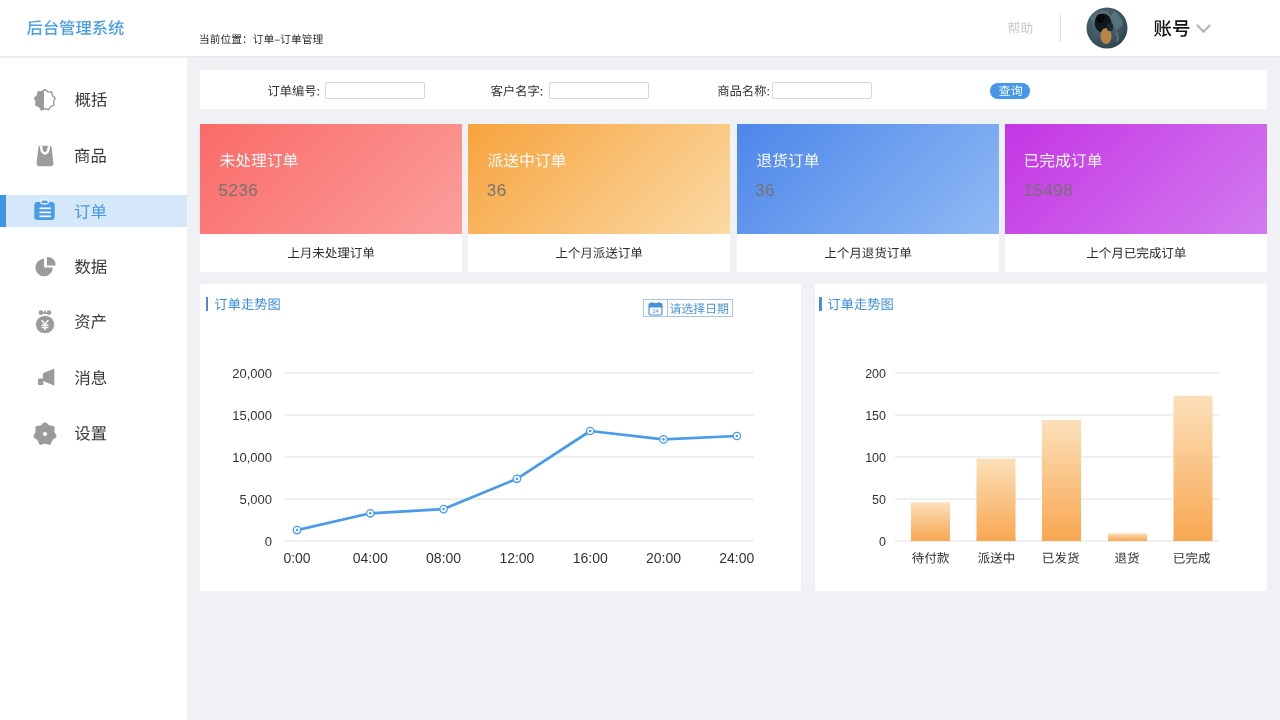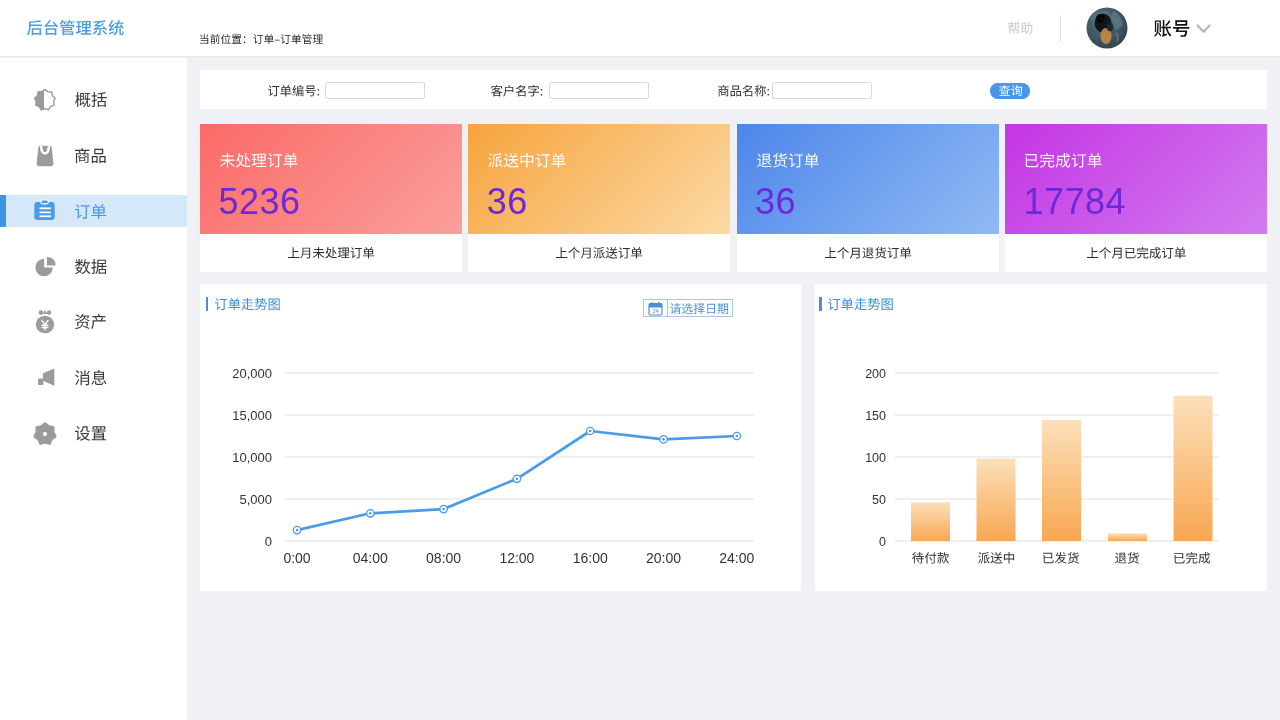--- a/index.html
+++ b/index.html
@@ -6,21 +6,21 @@
 .t{position:absolute;display:block}
 .hdr{position:absolute;left:0;top:0;width:1280px;height:57px;background:#fff;border-bottom:1px solid #e8e8e8}
 .vdiv{position:absolute;left:1060px;top:15px;width:1px;height:27px;background:#ddd}
 .sidebar{position:absolute;left:0;top:58px;width:187px;height:662px;background:#fff}
 .active-row{position:absolute;left:0;top:194.5px;width:187px;height:32.5px;background:#d4e8fa}
 .active-bar{position:absolute;left:0;top:194.5px;width:5.5px;height:32.5px;background:#3e96e2}
 .searchbar{position:absolute;left:200px;top:70px;width:1067px;height:39px;background:#fff}
 .inp{position:absolute;top:82px;width:100px;height:16.5px;background:#fff;border:1px solid #d9d9d9;border-radius:2px}
 .qbtn{position:absolute;left:990px;top:83px;width:40px;height:15.5px;background:#4697e8;border-radius:7.7px}
 .card{position:absolute;top:124px;width:262px;height:109.5px}
-.cnum{position:absolute;top:181px;font-size:36px;color:#6d28d9;letter-spacing:.5px}
+.cnum{position:absolute;top:181px;font-size:17px;color:#737373;letter-spacing:.5px}
 .cfoot{position:absolute;top:233.5px;width:262px;height:38.5px;background:#fff}
 .panel{position:absolute;top:284px;height:307px;background:#fff}
 .tbar{position:absolute;top:296.5px;width:2.5px;height:14px;background:#4e8ccb}
 .datebtn{position:absolute;left:643px;top:299px;width:90px;height:18px;border:1px solid #aec6dd;background:#fdfeff}
 .vline2{position:absolute;left:666.5px;top:300px;width:1px;height:16px;background:#aec6dd}
 </style></head><body>
 <div class="hdr"></div>
 <svg class="t" style="left:27.0px;top:20.0px" width="97.8" height="16.3" viewBox="0.44 -13.90 97.79 16.31">
     <path d="M2.4 -12.3V-8C2.4 -5.5 2.2 -2.1 0.4 0.3C0.8 0.5 1.5 1.1 1.7 1.4C3.6 -1.1 3.9 -5 4 -7.8H15.6V-9.3H4V-11.1C7.6 -11.3 11.7 -11.7 14.6 -12.4L13.3 -13.7C10.7 -13 6.3 -12.6 2.4 -12.3ZM5.1 -5.7V1.4H6.7V0.6H12.9V1.3H14.5V-5.7ZM6.7 -0.9V-4.2H12.9V-0.9Z M19.1 -5.7V1.4H20.7V0.5H28.2V1.3H29.8V-5.7ZM20.7 -1V-4.2H28.2V-1ZM18.4 -6.9C19.1 -7.2 20.1 -7.2 29.2 -7.7C29.6 -7.2 29.9 -6.7 30.2 -6.3L31.5 -7.3C30.6 -8.7 28.7 -10.7 27.2 -12.1L25.9 -11.3C26.7 -10.6 27.4 -9.8 28.1 -9L20.5 -8.7C21.8 -10 23.2 -11.6 24.4 -13.2L22.9 -13.9C21.6 -11.9 19.8 -9.9 19.2 -9.4C18.7 -8.8 18.3 -8.5 17.9 -8.4C18 -8 18.3 -7.2 18.4 -6.9Z M35.9 -7.1V1.4H37.5V0.9H45V1.4H46.5V-2.7H37.5V-3.7H45.6V-7.1ZM45 -0.3H37.5V-1.6H45ZM39.6 -10.2C39.8 -9.9 40 -9.5 40.1 -9.2H34.1V-6.4H35.5V-8H46.1V-6.4H47.6V-9.2H41.7C41.5 -9.6 41.3 -10.1 41 -10.5ZM37.5 -6H44.1V-4.8H37.5ZM35.3 -13.9C34.8 -12.5 34.1 -11.1 33.2 -10.2C33.6 -10 34.2 -9.6 34.5 -9.5C35 -10 35.5 -10.7 35.9 -11.4H36.8C37.1 -10.8 37.5 -10.1 37.7 -9.6L39 -10.1C38.8 -10.4 38.6 -10.9 38.3 -11.4H40.6V-12.5H36.4C36.5 -12.8 36.7 -13.2 36.8 -13.6ZM42.2 -13.8C41.9 -12.7 41.4 -11.5 40.6 -10.7C41 -10.6 41.6 -10.2 41.9 -10C42.2 -10.4 42.5 -10.9 42.8 -11.4H43.7C44.2 -10.8 44.7 -10 44.9 -9.6L46.2 -10.1C46 -10.5 45.7 -11 45.4 -11.4H48V-12.5H43.3C43.5 -12.8 43.6 -13.2 43.7 -13.6Z M56.9 -8.7H59.1V-6.9H56.9ZM60.4 -8.7H62.5V-6.9H60.4ZM56.9 -11.7H59.1V-9.9H56.9ZM60.4 -11.7H62.5V-9.9H60.4ZM54.2 -0.6V0.8H64.7V-0.6H60.5V-2.5H64.2V-3.9H60.5V-5.6H64V-13H55.5V-5.6H58.9V-3.9H55.4V-2.5H58.9V-0.6ZM49.4 -1.8 49.8 -0.2C51.2 -0.7 53.2 -1.4 54.9 -2L54.7 -3.4L53 -2.9V-6.6H54.6V-8H53V-11.3H54.8V-12.7H49.6V-11.3H51.5V-8H49.7V-6.6H51.5V-2.4C50.7 -2.2 50 -2 49.4 -1.8Z M69.6 -3.6C68.7 -2.5 67.4 -1.3 66.1 -0.6C66.5 -0.3 67.2 0.2 67.5 0.5C68.7 -0.4 70.1 -1.7 71.1 -3ZM75.5 -2.9C76.8 -1.9 78.4 -0.4 79.2 0.5L80.5 -0.5C79.7 -1.4 78 -2.7 76.7 -3.7ZM75.9 -7.2C76.2 -6.9 76.6 -6.5 77 -6L70.8 -5.6C73.1 -6.8 75.5 -8.2 77.7 -9.9L76.5 -10.9C75.7 -10.2 74.9 -9.6 74.1 -9L70.4 -8.9C71.5 -9.6 72.5 -10.6 73.5 -11.5C75.6 -11.8 77.7 -12 79.3 -12.4L78.2 -13.7C75.5 -13.1 70.8 -12.6 66.8 -12.5C67 -12.1 67.2 -11.5 67.2 -11.1C68.5 -11.1 70 -11.2 71.4 -11.3C70.4 -10.4 69.3 -9.6 68.9 -9.3C68.5 -9 68.1 -8.7 67.7 -8.7C67.9 -8.3 68.1 -7.6 68.2 -7.3C68.5 -7.5 69 -7.5 72 -7.7C70.8 -7 69.7 -6.4 69.2 -6.1C68.2 -5.6 67.5 -5.3 66.9 -5.3C67.1 -4.9 67.3 -4.2 67.4 -3.9C67.8 -4.1 68.5 -4.2 72.7 -4.5V-0.5C72.7 -0.3 72.6 -0.3 72.4 -0.2C72.1 -0.2 71.1 -0.2 70.2 -0.3C70.4 0.1 70.7 0.8 70.8 1.2C72 1.2 72.9 1.2 73.5 1C74.1 0.7 74.2 0.3 74.2 -0.5V-4.6L78 -4.9C78.5 -4.4 78.8 -3.8 79.1 -3.4L80.3 -4.2C79.7 -5.2 78.3 -6.7 77 -7.8Z M92.8 -5.7V-0.8C92.8 0.6 93.1 1.1 94.3 1.1C94.6 1.1 95.4 1.1 95.6 1.1C96.8 1.1 97.1 0.4 97.2 -2C96.8 -2.1 96.2 -2.3 95.9 -2.6C95.9 -0.6 95.8 -0.2 95.5 -0.2C95.3 -0.2 94.8 -0.2 94.6 -0.2C94.3 -0.2 94.3 -0.3 94.3 -0.8V-5.7ZM89.7 -5.7C89.6 -2.6 89.3 -0.9 86.7 0.1C87 0.4 87.4 1 87.6 1.4C90.6 0.1 91.1 -2.1 91.2 -5.7ZM82.1 -1 82.5 0.6C84 0 85.9 -0.7 87.8 -1.3L87.5 -2.7C85.5 -2 83.5 -1.3 82.1 -1ZM91.1 -13.4C91.4 -12.8 91.7 -12 91.9 -11.5H88.1V-10.1H90.8C90.1 -9.1 89.1 -7.9 88.8 -7.5C88.5 -7.2 88 -7.1 87.7 -7C87.9 -6.7 88.1 -5.9 88.2 -5.5C88.7 -5.7 89.4 -5.8 95.2 -6.4C95.4 -6 95.6 -5.6 95.8 -5.2L97.1 -5.9C96.6 -6.9 95.6 -8.4 94.7 -9.6L93.5 -9C93.8 -8.6 94.1 -8.1 94.4 -7.6L90.5 -7.3C91.2 -8.1 92 -9.2 92.6 -10.1H97V-11.5H92.4L93.4 -11.8C93.3 -12.3 92.9 -13.2 92.5 -13.8ZM82.5 -6.8C82.7 -6.9 83.1 -7 84.8 -7.3C84.1 -6.4 83.6 -5.7 83.3 -5.4C82.8 -4.8 82.5 -4.4 82.1 -4.3C82.3 -3.9 82.5 -3.2 82.6 -2.9C83 -3.1 83.6 -3.3 87.6 -4.2C87.5 -4.5 87.5 -5.1 87.5 -5.6L84.8 -5C86 -6.4 87.1 -8 88 -9.6L86.7 -10.4C86.4 -9.8 86 -9.2 85.7 -8.7L84 -8.5C85 -9.9 85.9 -11.5 86.6 -13.1L85.1 -13.9C84.4 -11.9 83.3 -9.9 82.9 -9.4C82.6 -8.8 82.2 -8.5 81.9 -8.4C82.1 -8 82.4 -7.2 82.5 -6.8Z" fill="#4a9de3"></path>
   </svg>
@@ -157,21 +157,21 @@
   </svg>
 <span class="cnum" style="left:755.1px">36</span>
 <div class="cfoot" style="left:736.6px"></div>
 <svg class="t" style="left:824.5px;top:246.7px" width="87.2" height="12.6" viewBox="0.64 -10.56 87.22 12.57">
     <path d="M5.3 -10.3V-0.5H0.6V0.4H11.9V-0.5H6.3V-5.5H11V-6.5H6.3V-10.3Z M18.2 -6.8V1H19.2V-6.8ZM18.8 -10.5C17.6 -8.4 15.3 -6.6 12.9 -5.6C13.2 -5.4 13.5 -5 13.6 -4.7C15.6 -5.7 17.4 -7.1 18.8 -8.8C20.4 -6.9 22.1 -5.7 23.9 -4.7C24.1 -5 24.4 -5.4 24.6 -5.6C22.7 -6.5 20.9 -7.7 19.3 -9.6L19.7 -10.1Z M27.6 -9.8V-6C27.6 -4 27.4 -1.4 25.4 0.3C25.6 0.5 25.9 0.8 26.1 1C27.3 -0.1 27.9 -1.5 28.2 -2.9H34.3V-0.4C34.3 -0.1 34.2 -0 33.9 -0C33.6 -0 32.6 0 31.6 -0C31.7 0.2 31.9 0.7 31.9 1C33.3 1 34.1 0.9 34.6 0.8C35.1 0.6 35.3 0.3 35.3 -0.4V-9.8ZM28.5 -8.9H34.3V-6.8H28.5ZM28.5 -5.9H34.3V-3.8H28.4C28.5 -4.5 28.5 -5.3 28.5 -5.9Z M38.5 -9.5C39.2 -8.9 40 -8 40.3 -7.4L41.1 -8C40.7 -8.6 39.9 -9.4 39.2 -10ZM47.2 -7.2V-6H43.3V-7.2ZM47.2 -8H43.3V-9.2H47.2ZM42.3 -1C42.5 -1.2 42.9 -1.3 45.5 -2.1C45.5 -2.2 45.5 -2.6 45.5 -2.9L43.3 -2.3V-5.2H48.2V-9.9H42.4V-2.7C42.4 -2.2 42.1 -1.9 41.9 -1.8C42 -1.6 42.2 -1.3 42.3 -1ZM44.5 -4.4C45.8 -3.4 47.5 -2 48.2 -1.1L48.9 -1.6C48.5 -2.1 47.8 -2.7 47.1 -3.3C47.8 -3.7 48.5 -4.2 49.2 -4.7L48.4 -5.3C47.9 -4.9 47.2 -4.3 46.5 -3.8C46 -4.2 45.6 -4.5 45.1 -4.9ZM40.7 -6.1H38.1V-5.2H39.9V-1.3C39.3 -1.1 38.6 -0.6 38 0L38.6 0.8C39.3 0 39.9 -0.6 40.4 -0.6C40.6 -0.6 41 -0.3 41.6 0C42.4 0.5 43.5 0.7 45 0.7C46.2 0.7 48.4 0.6 49.3 0.5C49.3 0.3 49.5 -0.2 49.5 -0.4C48.3 -0.3 46.5 -0.2 45 -0.2C43.7 -0.2 42.6 -0.3 41.8 -0.7C41.3 -1 41 -1.2 40.7 -1.3Z M55.7 -3.8V-2.8C55.7 -1.8 55.4 -0.6 50.8 0.2C51 0.4 51.3 0.8 51.4 1C56.1 0 56.7 -1.5 56.7 -2.7V-3.8ZM56.6 -0.9C58.2 -0.4 60.2 0.4 61.2 1L61.8 0.2C60.7 -0.3 58.6 -1.1 57.1 -1.5ZM52.4 -5.2V-1.2H53.4V-4.3H59.3V-1.3H60.3V-5.2ZM56.5 -10.5V-8.6C55.9 -8.4 55.2 -8.3 54.6 -8.2C54.8 -8 54.9 -7.7 54.9 -7.5L56.5 -7.8V-7.2C56.5 -6.2 56.9 -6 58.1 -6C58.4 -6 60.1 -6 60.4 -6C61.4 -6 61.7 -6.3 61.8 -7.7C61.6 -7.8 61.2 -7.9 61 -8.1C60.9 -6.9 60.8 -6.8 60.3 -6.8C60 -6.8 58.5 -6.8 58.2 -6.8C57.6 -6.8 57.5 -6.8 57.5 -7.2V-8.1C59 -8.4 60.5 -8.9 61.5 -9.4L60.9 -10.1C60.1 -9.6 58.8 -9.2 57.5 -8.8V-10.5ZM54.1 -10.6C53.3 -9.5 51.9 -8.5 50.5 -7.8C50.7 -7.7 51 -7.3 51.2 -7.1C51.7 -7.4 52.3 -7.8 52.8 -8.2V-5.7H53.8V-9C54.2 -9.4 54.6 -9.8 55 -10.2Z M63.9 -9.7C64.6 -9 65.4 -8.1 65.8 -7.6L66.5 -8.2C66.1 -8.8 65.2 -9.6 64.6 -10.2ZM65.1 0.7C65.3 0.4 65.6 0.2 68.3 -1.7C68.2 -1.8 68 -2.2 68 -2.5L66.2 -1.3V-6.6H63.1V-5.7H65.2V-1.2C65.2 -0.7 64.8 -0.3 64.6 -0.1C64.8 0.1 65 0.5 65.1 0.7ZM67.5 -9.5V-8.5H71.3V-0.4C71.3 -0.2 71.2 -0.1 71 -0.1C70.7 -0.1 69.8 -0.1 68.8 -0.1C69 0.2 69.2 0.7 69.2 0.9C70.4 0.9 71.2 0.9 71.7 0.8C72.1 0.6 72.3 0.3 72.3 -0.4V-8.5H74.5V-9.5Z M77.8 -5.5H80.7V-4.1H77.8ZM81.7 -5.5H84.8V-4.1H81.7ZM77.8 -7.5H80.7V-6.2H77.8ZM81.7 -7.5H84.8V-6.2H81.7ZM83.9 -10.5C83.6 -9.8 83.1 -8.9 82.6 -8.3H79.6L80.1 -8.6C79.8 -9.1 79.2 -9.9 78.7 -10.5L78 -10.1C78.4 -9.6 78.9 -8.8 79.2 -8.3H76.8V-3.3H80.7V-2.1H75.7V-1.2H80.7V1H81.7V-1.2H86.9V-2.1H81.7V-3.3H85.8V-8.3H83.7C84.1 -8.9 84.5 -9.5 84.9 -10.1Z" fill="#2e2e2e"></path>
   </svg>
 <div class="card" style="left:1005px;background:linear-gradient(135deg,#c435e4,#d27bef)"></div>
 <svg class="t" style="left:1025.0px;top:152.7px" width="77.7" height="15.8" viewBox="1.47 -13.41 77.72 15.79">
     <path d="M1.5 -12.3V-11.1H11.8V-7H3.5V-9.6H2.3V-1.6C2.3 0.3 3.1 0.8 5.7 0.8C6.3 0.8 11 0.8 11.6 0.8C14.2 0.8 14.7 -0 15 -3C14.7 -3 14.2 -3.2 13.8 -3.4C13.6 -0.9 13.4 -0.3 11.6 -0.3C10.6 -0.3 6.4 -0.3 5.6 -0.3C3.9 -0.3 3.5 -0.6 3.5 -1.6V-5.8H11.8V-5H13V-12.3Z M19.4 -8.6V-7.5H28V-8.6ZM16.7 -5.7V-4.6H20.9C20.7 -1.8 20.1 -0.4 16.5 0.3C16.7 0.5 17 1 17.1 1.3C21.1 0.4 21.9 -1.3 22.2 -4.6H24.9V-0.6C24.9 0.6 25.3 1 26.8 1C27.1 1 28.9 1 29.2 1C30.4 1 30.8 0.5 30.9 -1.7C30.6 -1.8 30.1 -2 29.8 -2.2C29.8 -0.4 29.7 -0.1 29.1 -0.1C28.7 -0.1 27.2 -0.1 26.9 -0.1C26.2 -0.1 26.1 -0.2 26.1 -0.6V-4.6H30.7V-5.7ZM22.5 -13.1C22.7 -12.6 23 -12 23.2 -11.5H17.1V-7.9H18.3V-10.3H29V-7.9H30.3V-11.5H24.6C24.4 -12 24 -12.8 23.6 -13.4Z M40.2 -13.3C40.2 -12.4 40.2 -11.5 40.3 -10.6H33.6V-6.1C33.6 -4.1 33.5 -1.4 32.2 0.6C32.5 0.7 33 1.1 33.2 1.4C34.6 -0.7 34.9 -3.9 34.9 -6.1V-6.2H37.7C37.7 -3.5 37.6 -2.5 37.4 -2.3C37.3 -2.1 37.1 -2.1 36.9 -2.1C36.6 -2.1 35.9 -2.1 35.2 -2.2C35.4 -1.9 35.5 -1.4 35.6 -1.1C36.3 -1 37.1 -1 37.5 -1.1C37.9 -1.1 38.2 -1.2 38.4 -1.5C38.7 -1.9 38.8 -3.3 38.9 -6.8C38.9 -7 38.9 -7.3 38.9 -7.3H34.9V-9.4H40.4C40.5 -6.9 40.9 -4.5 41.5 -2.7C40.5 -1.5 39.3 -0.5 37.9 0.2C38.1 0.4 38.5 0.9 38.7 1.2C39.9 0.5 41 -0.4 42 -1.5C42.7 0.2 43.7 1.2 44.9 1.2C46.1 1.2 46.5 0.4 46.8 -2.3C46.4 -2.4 46 -2.7 45.7 -3C45.6 -0.9 45.4 -0.1 45 -0.1C44.2 -0.1 43.5 -1 42.9 -2.5C44.1 -4 45 -5.8 45.7 -7.9L44.5 -8.2C44 -6.6 43.3 -5.2 42.4 -3.9C42 -5.4 41.7 -7.3 41.6 -9.4H46.6V-10.6H41.5C41.4 -11.5 41.4 -12.3 41.4 -13.3ZM42.2 -12.5C43.2 -12 44.4 -11.2 45 -10.6L45.8 -11.4C45.2 -11.9 43.9 -12.7 42.9 -13.2Z M49.2 -12.2C50 -11.4 51.1 -10.3 51.6 -9.6L52.4 -10.4C51.9 -11.1 50.8 -12.2 50 -13ZM50.6 0.9C50.9 0.6 51.4 0.2 54.7 -2.1C54.6 -2.3 54.4 -2.8 54.3 -3.1L52 -1.6V-8.3H48.2V-7.2H50.9V-1.5C50.9 -0.8 50.3 -0.3 50 -0.1C50.2 0.1 50.5 0.6 50.6 0.9ZM53.7 -11.9V-10.8H58.5V-0.5C58.5 -0.2 58.4 -0.1 58.1 -0.1C57.7 -0.1 56.6 -0.1 55.4 -0.1C55.6 0.2 55.9 0.8 55.9 1.2C57.4 1.2 58.4 1.2 59 0.9C59.6 0.7 59.8 0.3 59.8 -0.5V-10.8H62.6V-11.9Z M66.7 -6.9H70.5V-5.2H66.7ZM71.7 -6.9H75.6V-5.2H71.7ZM66.7 -9.5H70.5V-7.9H66.7ZM71.7 -9.5H75.6V-7.9H71.7ZM74.4 -13.2C74 -12.4 73.4 -11.3 72.8 -10.5H69L69.6 -10.9C69.3 -11.5 68.6 -12.5 67.9 -13.2L66.9 -12.7C67.5 -12.1 68.1 -11.2 68.5 -10.5H65.5V-4.2H70.5V-2.7H64.1V-1.6H70.5V1.2H71.7V-1.6H78.2V-2.7H71.7V-4.2H76.8V-10.5H74.1C74.7 -11.2 75.2 -12 75.7 -12.8Z" fill="#fff"></path>
   </svg>
-<span class="cnum" style="left:1023.5px">17784</span>
+<span class="cnum" style="left:1023.5px">15498</span>
 <div class="cfoot" style="left:1005px"></div>
 <svg class="t" style="left:1086.6px;top:246.7px" width="99.7" height="12.7" viewBox="0.64 -10.61 99.72 12.70">
     <path d="M5.3 -10.3V-0.5H0.6V0.4H11.9V-0.5H6.3V-5.5H11V-6.5H6.3V-10.3Z M18.2 -6.8V1H19.2V-6.8ZM18.8 -10.5C17.6 -8.4 15.3 -6.6 12.9 -5.6C13.2 -5.4 13.5 -5 13.6 -4.7C15.6 -5.7 17.4 -7.1 18.8 -8.8C20.4 -6.9 22.1 -5.7 23.9 -4.7C24.1 -5 24.4 -5.4 24.6 -5.6C22.7 -6.5 20.9 -7.7 19.3 -9.6L19.7 -10.1Z M27.6 -9.8V-6C27.6 -4 27.4 -1.4 25.4 0.3C25.6 0.5 25.9 0.8 26.1 1C27.3 -0.1 27.9 -1.5 28.2 -2.9H34.3V-0.4C34.3 -0.1 34.2 -0 33.9 -0C33.6 -0 32.6 0 31.6 -0C31.7 0.2 31.9 0.7 31.9 1C33.3 1 34.1 0.9 34.6 0.8C35.1 0.6 35.3 0.3 35.3 -0.4V-9.8ZM28.5 -8.9H34.3V-6.8H28.5ZM28.5 -5.9H34.3V-3.8H28.4C28.5 -4.5 28.5 -5.3 28.5 -5.9Z M38.7 -9.7V-8.8H46.8V-5.5H40.3V-7.6H39.3V-1.3C39.3 0.3 40 0.7 42 0.7C42.5 0.7 46.2 0.7 46.7 0.7C48.8 0.7 49.2 -0 49.4 -2.3C49.1 -2.4 48.7 -2.6 48.5 -2.7C48.3 -0.7 48.1 -0.3 46.7 -0.3C45.9 -0.3 42.6 -0.3 41.9 -0.3C40.6 -0.3 40.3 -0.5 40.3 -1.3V-4.6H46.8V-4H47.8V-9.7Z M52.8 -6.8V-6H59.6V-6.8ZM50.7 -4.5V-3.6H54.1C53.9 -1.4 53.4 -0.3 50.5 0.2C50.7 0.4 51 0.8 51 1C54.2 0.4 54.8 -1 55 -3.6H57.2V-0.5C57.2 0.5 57.5 0.8 58.7 0.8C58.9 0.8 60.3 0.8 60.6 0.8C61.6 0.8 61.9 0.4 62 -1.4C61.7 -1.4 61.3 -1.6 61.1 -1.7C61.1 -0.3 61 -0.1 60.5 -0.1C60.2 -0.1 59 -0.1 58.8 -0.1C58.2 -0.1 58.2 -0.1 58.2 -0.5V-3.6H61.8V-4.5ZM55.3 -10.3C55.5 -10 55.7 -9.5 55.9 -9.1H51V-6.3H52V-8.2H60.5V-6.3H61.5V-9.1H57C56.8 -9.5 56.5 -10.2 56.2 -10.6Z M69.3 -10.5C69.3 -9.8 69.3 -9.1 69.4 -8.4H64.1V-4.9C64.1 -3.2 64 -1.1 63 0.5C63.2 0.6 63.6 0.9 63.7 1.1C64.9 -0.6 65.1 -3.1 65.1 -4.9V-4.9H67.4C67.3 -2.8 67.2 -2 67.1 -1.8C67 -1.7 66.9 -1.7 66.7 -1.7C66.5 -1.7 65.9 -1.7 65.4 -1.7C65.5 -1.5 65.6 -1.1 65.6 -0.9C66.2 -0.8 66.8 -0.8 67.1 -0.8C67.5 -0.9 67.7 -1 67.9 -1.2C68.2 -1.5 68.2 -2.6 68.3 -5.4C68.3 -5.5 68.3 -5.8 68.3 -5.8H65.1V-7.5H69.4C69.6 -5.4 69.9 -3.6 70.3 -2.1C69.5 -1.2 68.6 -0.4 67.5 0.2C67.7 0.4 68 0.7 68.1 0.9C69.1 0.4 70 -0.3 70.7 -1.2C71.3 0.1 72 0.9 73 0.9C74 0.9 74.3 0.3 74.5 -1.9C74.2 -1.9 73.9 -2.1 73.7 -2.4C73.6 -0.7 73.5 -0.1 73.1 -0.1C72.5 -0.1 71.9 -0.8 71.4 -2C72.3 -3.2 73.1 -4.6 73.6 -6.2L72.7 -6.5C72.3 -5.2 71.8 -4.1 71.1 -3.1C70.8 -4.3 70.5 -5.8 70.4 -7.5H74.4V-8.4H70.3C70.3 -9.1 70.3 -9.8 70.3 -10.5ZM70.9 -9.9C71.7 -9.5 72.7 -8.8 73.1 -8.4L73.7 -9C73.2 -9.5 72.2 -10.1 71.5 -10.5Z M76.4 -9.7C77.1 -9 77.9 -8.1 78.3 -7.6L79 -8.2C78.6 -8.8 77.7 -9.6 77.1 -10.2ZM77.6 0.7C77.8 0.4 78.1 0.2 80.8 -1.7C80.7 -1.8 80.5 -2.2 80.5 -2.5L78.7 -1.3V-6.6H75.6V-5.7H77.8V-1.2C77.8 -0.7 77.3 -0.3 77.1 -0.1C77.2 0.1 77.5 0.5 77.6 0.7ZM80 -9.5V-8.5H83.8V-0.4C83.8 -0.2 83.7 -0.1 83.5 -0.1C83.2 -0.1 82.3 -0.1 81.3 -0.1C81.5 0.2 81.7 0.7 81.8 0.9C82.9 0.9 83.7 0.9 84.2 0.8C84.6 0.6 84.8 0.3 84.8 -0.4V-8.5H87V-9.5Z M90.3 -5.5H93.2V-4.1H90.3ZM94.2 -5.5H97.3V-4.1H94.2ZM90.3 -7.5H93.2V-6.2H90.3ZM94.2 -7.5H97.3V-6.2H94.2ZM96.4 -10.5C96.1 -9.8 95.6 -8.9 95.1 -8.3H92.1L92.6 -8.6C92.3 -9.1 91.8 -9.9 91.2 -10.5L90.5 -10.1C90.9 -9.6 91.4 -8.8 91.7 -8.3H89.3V-3.3H93.2V-2.1H88.2V-1.2H93.2V1H94.2V-1.2H99.4V-2.1H94.2V-3.3H98.3V-8.3H96.2C96.6 -8.9 97 -9.5 97.4 -10.1Z" fill="#2e2e2e"></path>
   </svg>
 <div class="panel" style="left:200px;width:601px"></div>
 <div class="panel" style="left:814.5px;width:452px"></div>
 <div class="tbar" style="left:205.5px"></div>
 <div class="tbar" style="left:819px"></div>
 <svg class="t" style="left:214.5px;top:298.2px" width="65.7" height="13.3" viewBox="0.67 -11.17 65.73 13.26">
     <path d="M1.5 -10.3C2.2 -9.6 3.1 -8.6 3.5 -8L4.2 -8.8C3.8 -9.3 2.9 -10.2 2.2 -10.9ZM2.7 0.7C2.9 0.5 3.3 0.2 6.1 -1.8C6 -2 5.9 -2.4 5.8 -2.6L3.9 -1.4V-7H0.7V-6H2.9V-1.3C2.9 -0.7 2.5 -0.3 2.2 -0.1C2.4 0.1 2.6 0.5 2.7 0.7ZM5.3 -10.1V-9.1H9.3V-0.4C9.3 -0.2 9.3 -0.1 9 -0.1C8.7 -0.1 7.8 -0.1 6.8 -0.1C6.9 0.2 7.1 0.7 7.2 1C8.4 1 9.3 1 9.7 0.8C10.2 0.6 10.4 0.3 10.4 -0.4V-9.1H12.8V-10.1Z M16.2 -5.8H19.4V-4.4H16.2ZM20.4 -5.8H23.7V-4.4H20.4ZM16.2 -8H19.4V-6.6H16.2ZM20.4 -8H23.7V-6.6H20.4ZM22.7 -11.1C22.4 -10.4 21.9 -9.5 21.4 -8.9H18.2L18.7 -9.1C18.4 -9.7 17.8 -10.5 17.3 -11.1L16.4 -10.7C16.9 -10.2 17.4 -9.4 17.7 -8.9H15.3V-3.5H19.4V-2.3H14V-1.3H19.4V1.1H20.4V-1.3H25.9V-2.3H20.4V-3.5H24.8V-8.9H22.5C22.9 -9.4 23.4 -10.1 23.8 -10.8Z M29.5 -5.1C29.3 -3.2 28.7 -0.8 27.1 0.4C27.3 0.6 27.6 0.9 27.8 1.1C28.7 0.3 29.4 -0.7 29.8 -1.9C31.1 0.4 33.3 0.9 36.2 0.9H39C39.1 0.6 39.3 0.2 39.4 -0.1C38.8 -0.1 36.7 -0.1 36.2 -0.1C35.3 -0.1 34.5 -0.1 33.7 -0.3V-2.9H38.2V-3.8H33.7V-5.9H39V-6.8H33.7V-8.7H38.1V-9.6H33.7V-11.2H32.7V-9.6H28.6V-8.7H32.7V-6.8H27.4V-5.9H32.7V-0.6C31.6 -1 30.8 -1.8 30.2 -3.2C30.4 -3.8 30.5 -4.4 30.6 -5Z M42.7 -11.2V-9.9H40.8V-9H42.7V-7.7L40.6 -7.3L40.8 -6.4L42.7 -6.8V-5.6C42.7 -5.4 42.7 -5.4 42.5 -5.4C42.4 -5.4 41.8 -5.4 41.2 -5.4C41.3 -5.2 41.4 -4.8 41.5 -4.6C42.3 -4.5 42.9 -4.6 43.2 -4.7C43.6 -4.8 43.7 -5.1 43.7 -5.6V-6.9L45.5 -7.2L45.4 -8.1L43.7 -7.8V-9H45.4V-9.9H43.7V-11.2ZM45.6 -4.7C45.5 -4.3 45.4 -4 45.4 -3.7H41.1V-2.8H45.1C44.5 -1.4 43.3 -0.3 40.5 0.2C40.7 0.4 40.9 0.8 41 1.1C44.2 0.4 45.6 -1 46.2 -2.8H50.3C50.1 -1.1 49.9 -0.3 49.6 -0.1C49.5 0 49.3 0 49 0C48.7 0 47.8 0 47 -0C47.1 0.2 47.3 0.6 47.3 0.9C48.1 0.9 49 0.9 49.4 0.9C49.8 0.9 50.1 0.8 50.4 0.5C50.9 0.1 51.1 -0.9 51.3 -3.3C51.4 -3.4 51.4 -3.7 51.4 -3.7H46.4C46.5 -4 46.6 -4.3 46.6 -4.7H45.9C46.7 -5.1 47.3 -5.6 47.7 -6.3C48.3 -5.9 48.9 -5.5 49.3 -5.2L49.8 -6C49.4 -6.3 48.8 -6.7 48.1 -7.2C48.3 -7.7 48.4 -8.3 48.5 -9H50.1C50.1 -6.3 50.2 -4.6 51.6 -4.6C52.3 -4.6 52.6 -5 52.7 -6.3C52.5 -6.4 52.1 -6.5 51.9 -6.7C51.9 -5.8 51.8 -5.5 51.6 -5.5C51 -5.5 51 -7 51.1 -9.9H48.6L48.6 -11.2H47.7L47.6 -9.9H45.7V-9H47.6C47.5 -8.5 47.4 -8.1 47.3 -7.7L46.2 -8.4L45.6 -7.7C46 -7.4 46.5 -7.2 47 -6.9C46.6 -6.2 46 -5.7 45.1 -5.3C45.3 -5.1 45.5 -4.9 45.7 -4.7Z M58.2 -3.7C59.3 -3.5 60.6 -3 61.4 -2.6L61.8 -3.3C61 -3.7 59.7 -4.1 58.6 -4.3ZM56.9 -2C58.7 -1.8 61 -1.3 62.3 -0.8L62.7 -1.6C61.4 -2 59.1 -2.5 57.3 -2.7ZM54.3 -10.6V1.1H55.3V0.5H64.4V1.1H65.4V-10.6ZM55.3 -0.4V-9.7H64.4V-0.4ZM58.7 -9.4C58 -8.3 56.9 -7.3 55.8 -6.6C56 -6.5 56.3 -6.2 56.5 -6C56.9 -6.3 57.3 -6.6 57.7 -7C58.1 -6.5 58.6 -6.1 59.1 -5.8C58 -5.2 56.7 -4.8 55.5 -4.6C55.7 -4.4 55.9 -4 56 -3.8C57.3 -4.1 58.7 -4.6 60 -5.3C61.1 -4.7 62.3 -4.2 63.6 -3.9C63.7 -4.2 64 -4.5 64.1 -4.7C63 -4.9 61.8 -5.3 60.8 -5.7C61.8 -6.4 62.6 -7.2 63.2 -8.1L62.6 -8.4L62.4 -8.4H59C59.2 -8.6 59.4 -8.9 59.5 -9.1ZM58.2 -7.5 58.3 -7.6H61.8C61.3 -7.1 60.6 -6.6 59.9 -6.2C59.3 -6.6 58.7 -7 58.2 -7.5Z" fill="#3f8ede"></path>

